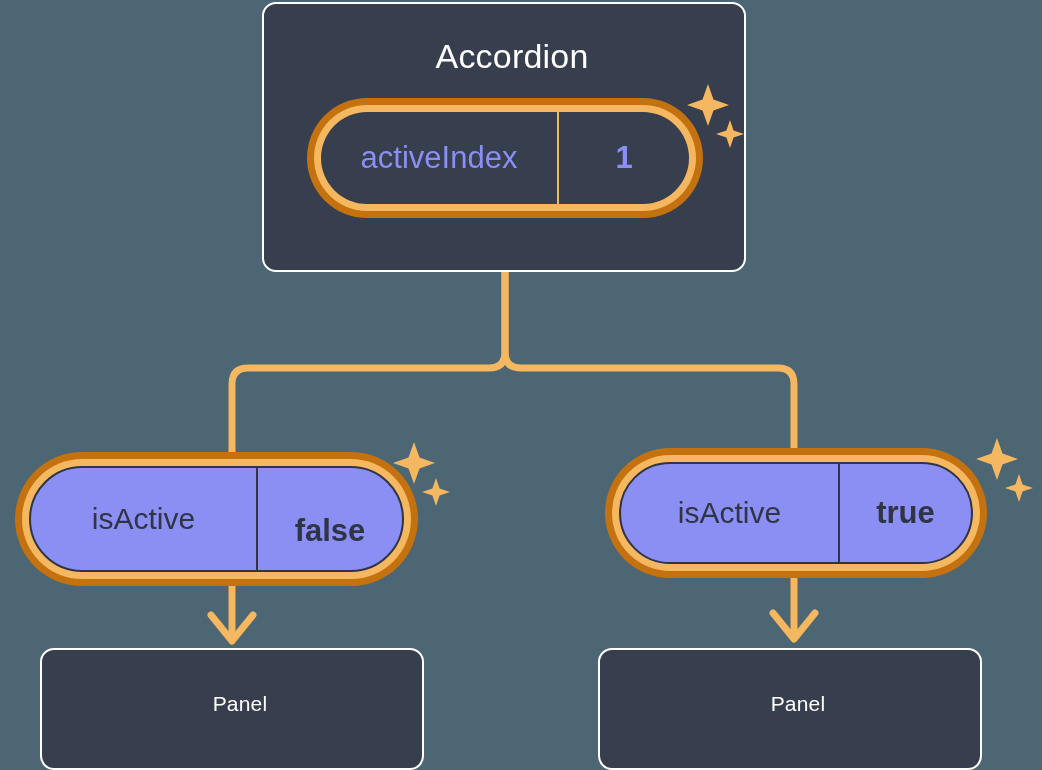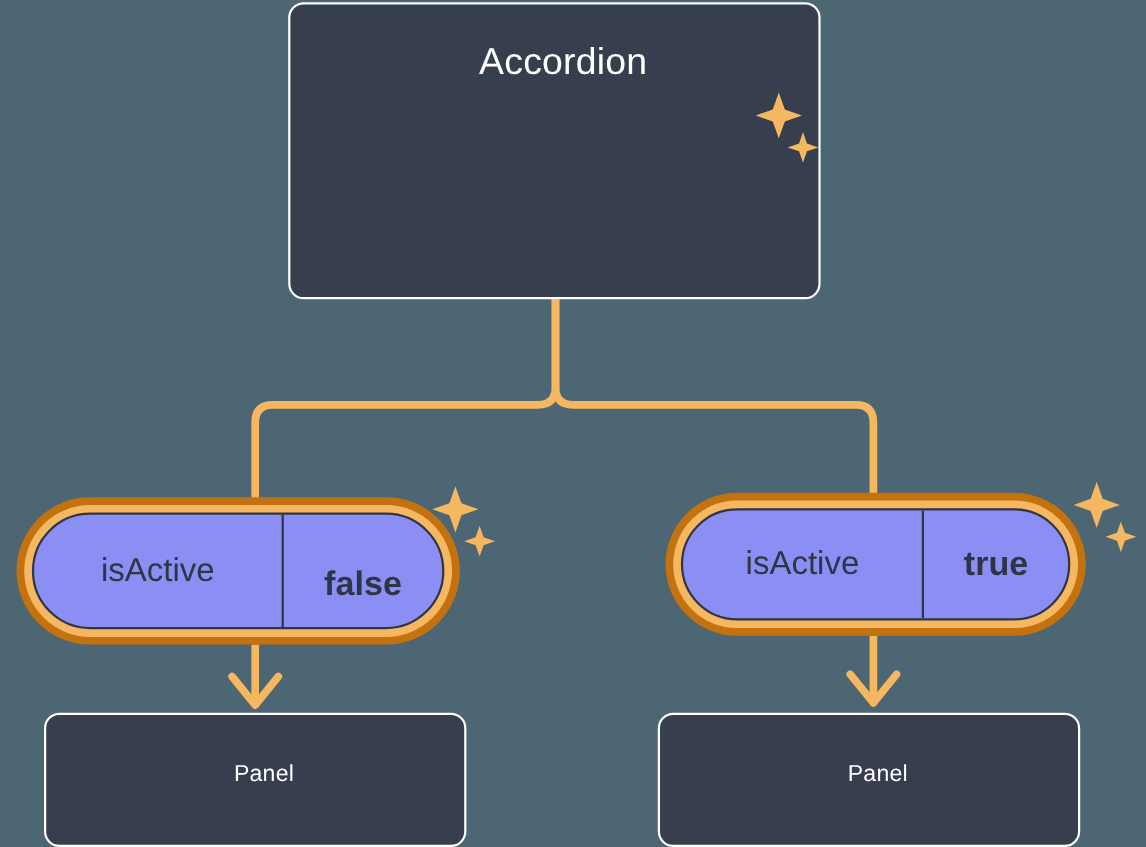--- a/index.html
+++ b/index.html
@@ -205,20 +205,28 @@
     <path d="M 211 615 L 232 641 L 253 615" fill="none" stroke="#f5b75f" stroke-width="7" stroke-linecap="round" stroke-linejoin="round"></path>
 
     <path d="M 794 578 L 794 638" fill="none" stroke="#f5b75f" stroke-width="7" stroke-linecap="butt"></path>
     <path d="M 773 613 L 794 639 L 815 613" fill="none" stroke="#f5b75f" stroke-width="7" stroke-linecap="round" stroke-linejoin="round"></path>
   </svg>
 
   <div class="card" id="node-accordion">
     <div class="card-title">Accordion</div>
   </div>
 
+  <div class="pill" id="pill-activeindex">
+    <div class="pill-mid">
+      <div class="pill-inner">
+        <div class="pill-key">activeIndex</div>
+        <div class="pill-val">1</div>
+      </div>
+    </div>
+  </div>
 
   <div class="sparkle-group" id="sparkle-accordion">
     <svg width="60" height="70" viewBox="0 0 60 70">
       <path d="M22 2 L27.5 17.5 L43 23 L27.5 28.5 L22 44 L16.5 28.5 L1 23 L16.5 17.5 Z" fill="#f5b75f"></path>
       <path d="M44 38 L47.6 48.4 L58 52 L47.6 55.6 L44 66 L40.4 55.6 L30 52 L40.4 48.4 Z" fill="#f5b75f"></path>
     </svg>
   </div>
 
   <div class="pill pill-prop" id="pill-isactive-left">
     <div class="pill-mid">

